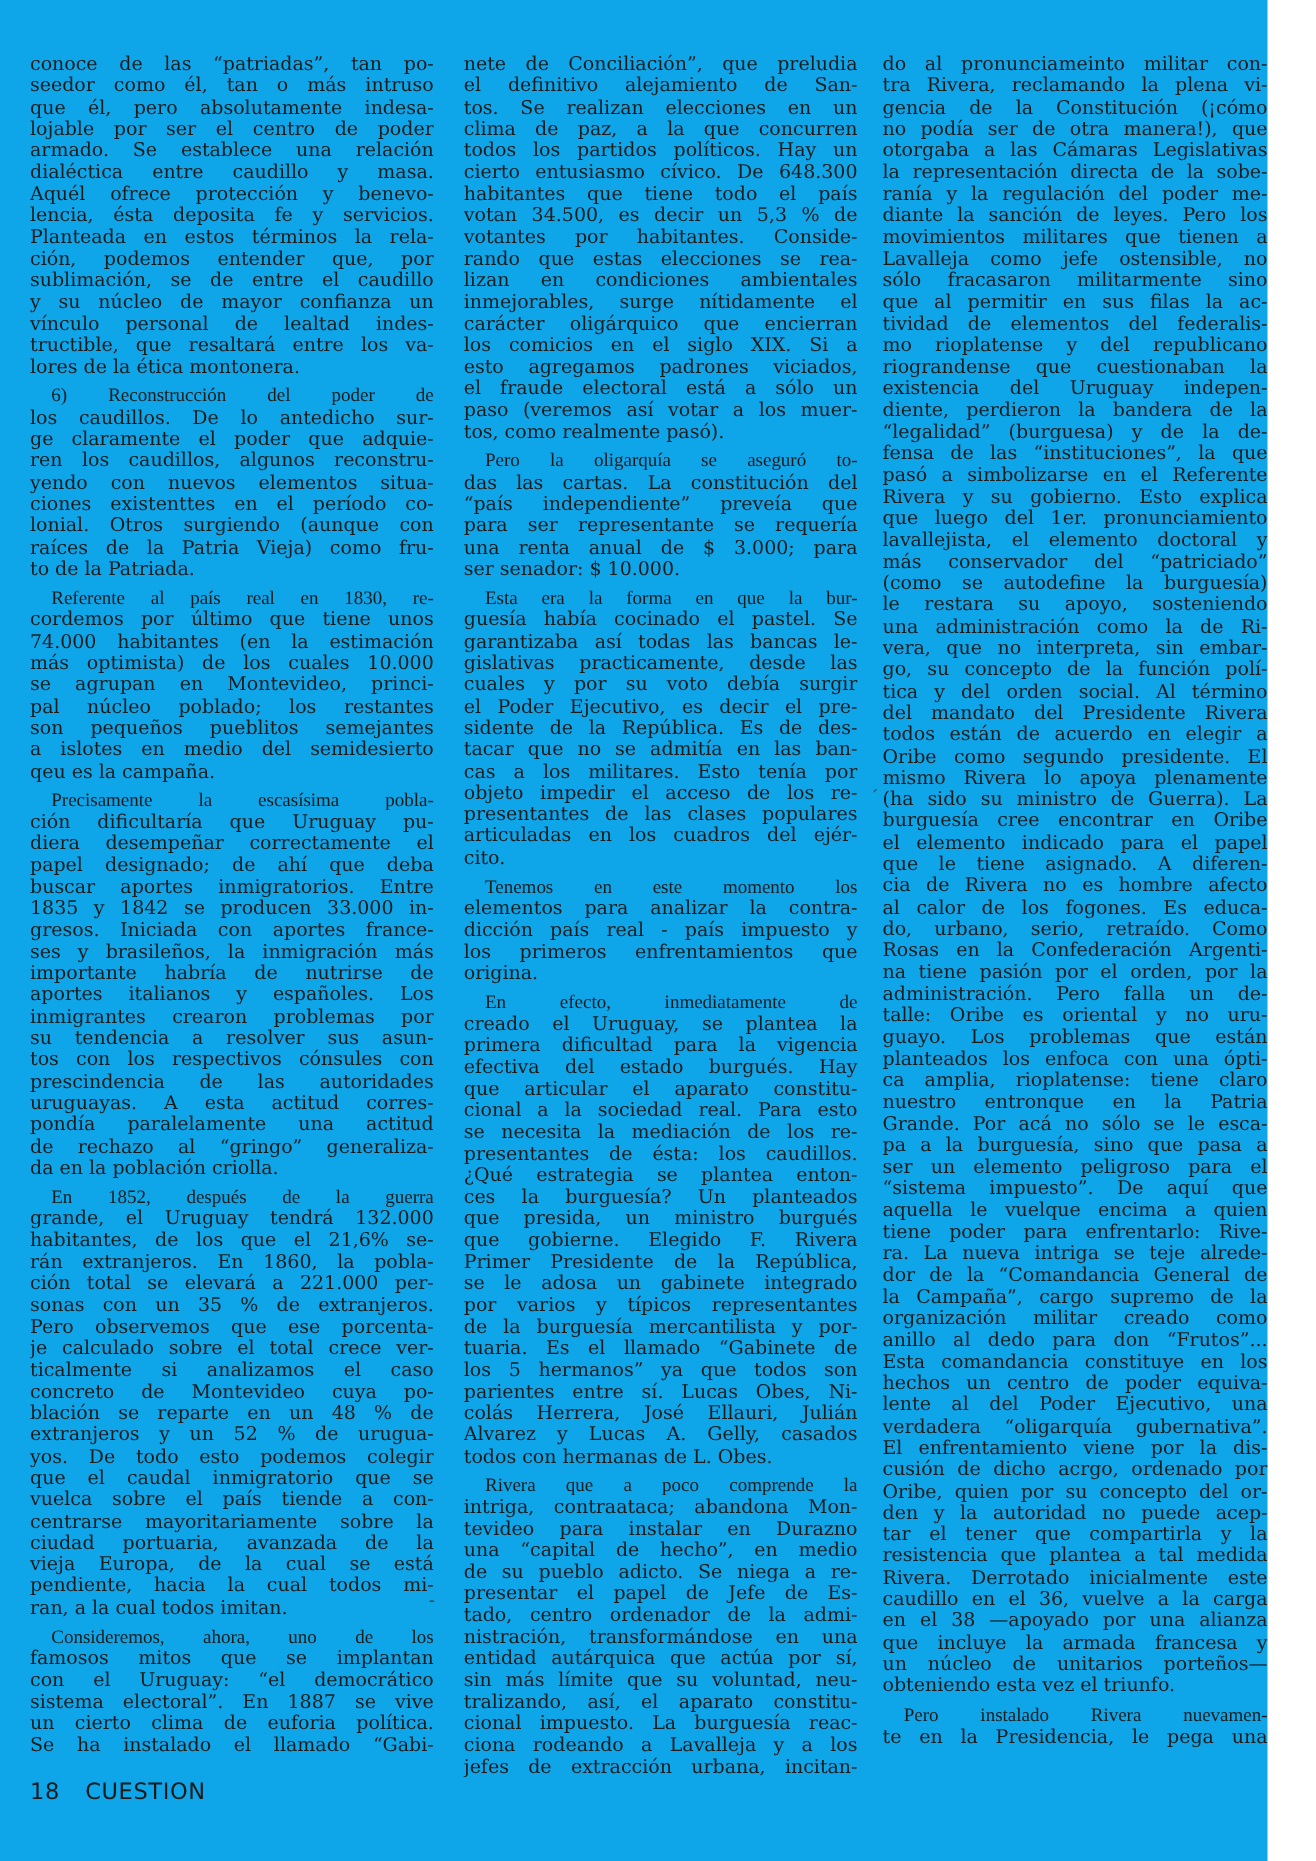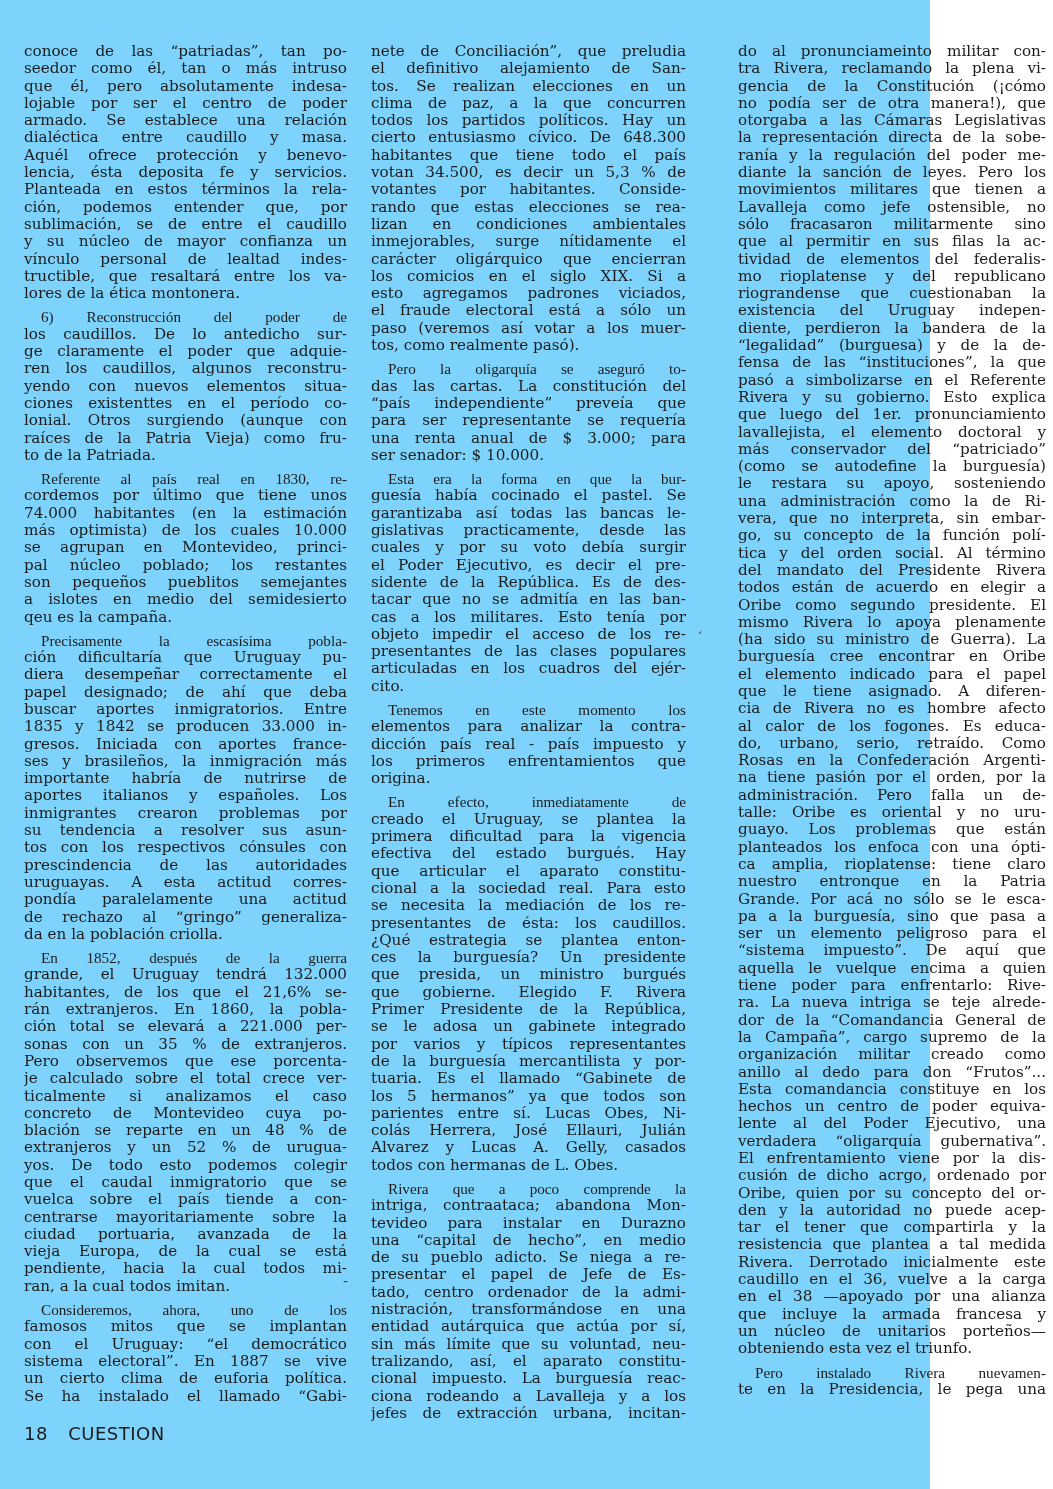--- a/index.html
+++ b/index.html
@@ -1,25 +1,25 @@
 <!DOCTYPE html>
 <html><head>
 <meta charset="utf-8">
 <style>
   html, body { margin: 0; padding: 0; background: #ffffff; }
   body { width: 1053px; height: 1489px; position: relative; overflow: hidden; }
-  .page { position: absolute; left: 0; top: 0; width: 930px; height: 1489px; background: #7dd3fc; }
+  .page { position: absolute; left: 0; top: 0; width: 1014px; height: 1489px; background: #0ea5e9; }
   .col {
     position: absolute; top: 43px; width: 323px;
     font-family: "DejaVu Serif", "Liberation Serif", serif;
     font-size: 15.2px; line-height: 17.3px; color: #1c1c1c;
   }
   .col-1 { left: 24px; }
   .col-2 { left: 371px; width: 315px; }
-  .col-3 { left: 706px; width: 308px; margin-left: 32px; }
+  .col-3 { left: 706px; width: 308px; }
   .para { margin: 0 0 6px 0; }
   .line {
     display: block; height: 17.3px; white-space: nowrap;
     text-align: justify; text-align-last: justify; overflow: hidden;
   }
   .line.last { text-align-last: left; }
   .line.indent { padding-left: 17px; font-family: Liberation Serif, serif; }
   .footer {
     position: absolute; left: 24px; top: 1423px;
     font-family: "DejaVu Sans", "Liberation Sans", sans-serif;
@@ -177,21 +177,21 @@
       <div class="para">
         <span class="line indent">En efecto, inmediatamente de</span>
         <span class="line">creado el Uruguay, se plantea la</span>
         <span class="line">primera dificultad para la vigencia</span>
         <span class="line">efectiva del estado burgués. Hay</span>
         <span class="line">que articular el aparato constitu-</span>
         <span class="line">cional a la sociedad real. Para esto</span>
         <span class="line">se necesita la mediación de los re-</span>
         <span class="line">presentantes de ésta: los caudillos.</span>
         <span class="line">¿Qué estrategia se plantea enton-</span>
-        <span class="line">ces la burguesía? Un presidente</span>
+        <span class="line">ces la burguesía? Un planteados</span>
         <span class="line">que presida, un ministro burgués</span>
         <span class="line">que gobierne. Elegido F. Rivera</span>
         <span class="line">Primer Presidente de la República,</span>
         <span class="line">se le adosa un gabinete integrado</span>
         <span class="line">por varios y típicos representantes</span>
         <span class="line">de la burguesía mercantilista y por-</span>
         <span class="line">tuaria. Es el llamado “Gabinete de</span>
         <span class="line">los 5 hermanos” ya que todos son</span>
         <span class="line">parientes entre sí. Lucas Obes, Ni-</span>
         <span class="line">colás Herrera, José Ellauri, Julián</span>

